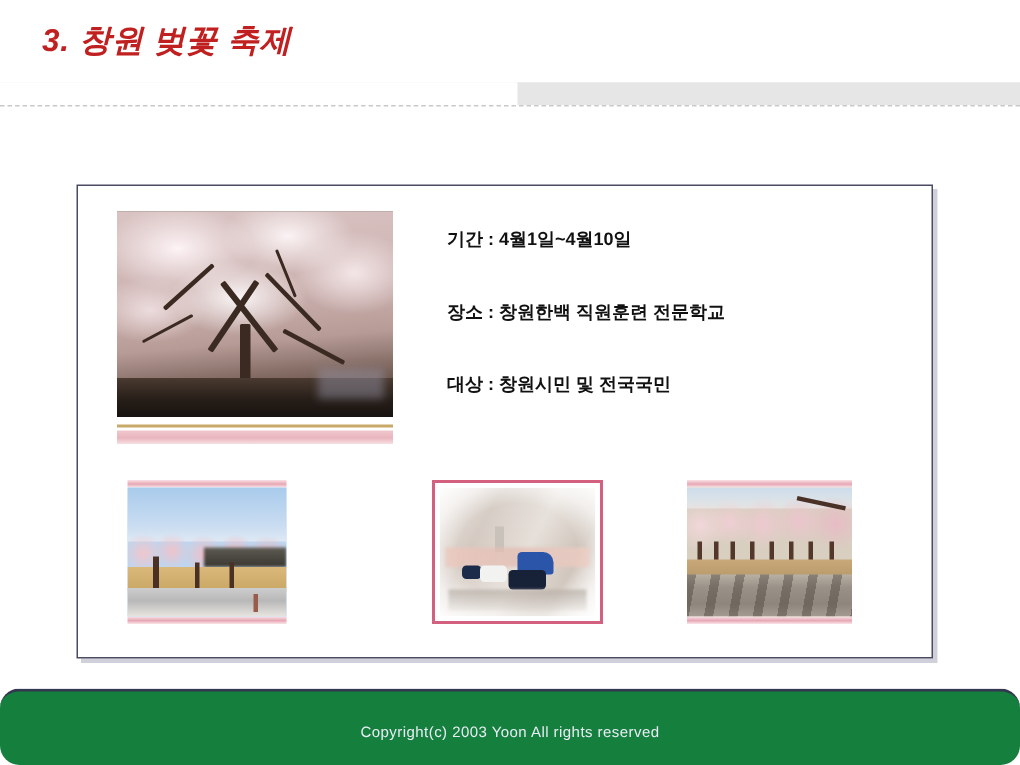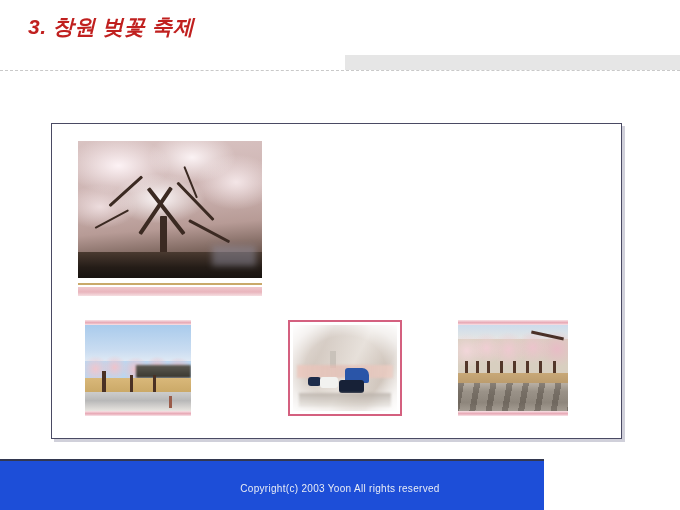--- a/index.html
+++ b/index.html
@@ -303,25 +303,26 @@
   .ph3 .shadow {
     position: absolute; bottom: 0; left: 0; right: 0; height: 32%;
     background: repeating-linear-gradient(100deg, rgba(70,62,54,0.42) 0 6px, rgba(70,62,54,0) 6px 16px);
   }
 
   
   .footer {
     position: absolute;
     left: 0;
     bottom: 0;
-    width: 544px;
+    width: 680px;
     height: 51px;
-    background: #1d4ed8;
+    background: #15803d;
     border-top: 2px solid #333850;
     box-sizing: border-box;
+    border-radius: 13px;
   }
   .footer-text {
     position: absolute;
     left: 0;
     top: 22px;
     width: 680px;
     text-align: center;
     color: #e8ecf5;
     font-size: 10px;
     letter-spacing: 0.3px;
@@ -352,20 +353,25 @@
       <div class="hero-branch b6"></div>
       <div class="hero-branch b7"></div>
       <div class="hero-branch b8"></div>
       <div class="hero-ground"></div>
       <div class="hero-ground-light"></div>
     </div>
     <div class="hero-goldline"></div>
     <div class="hero-pinkband"></div>
   </div>
 
+  <div class="info-list">
+    <div class="info-line">기간 : 4월1일~4월10일</div>
+    <div class="info-line">장소 : 창원한백 직원훈련 전문학교</div>
+    <div class="info-line">대상 : 창원시민 및 전국국민</div>
+  </div>
 
   <div class="thumb-row">
 
     <div class="thumb thumb-1">
       <div class="band-top"></div>
       <div class="photo-box ph1">
         <div class="sky"></div>
         <div class="blossoms"></div>
         <div class="hill"></div>
         <div class="field"></div>

